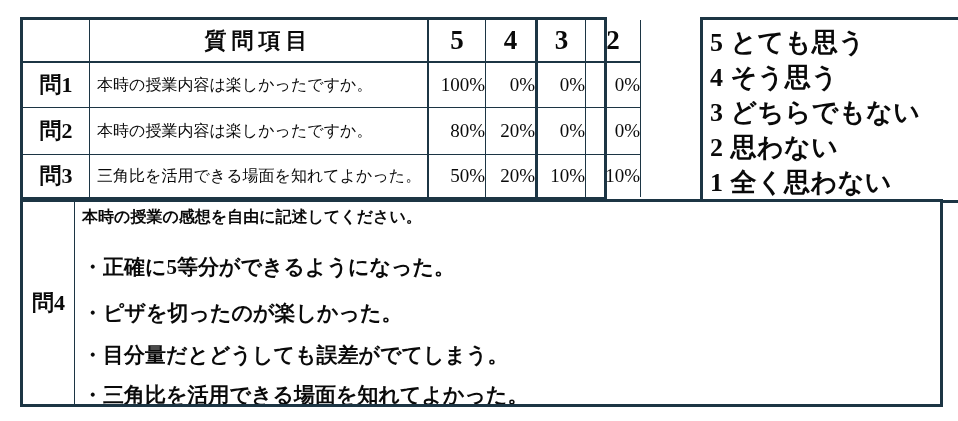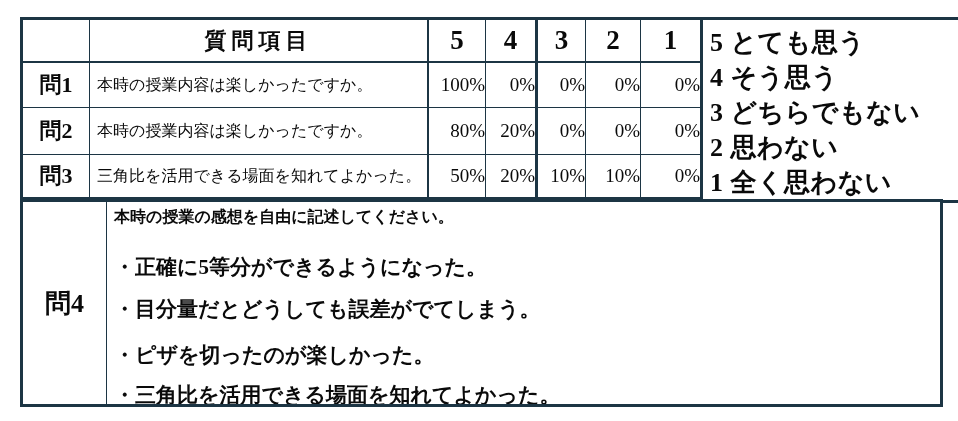--- a/index.html
+++ b/index.html
@@ -4,21 +4,21 @@
 <style>
   :root{ --bc:#1c3544; }
   html,body{margin:0;padding:0}
   body{
     width:958px;height:421px;background:#ffffff;position:relative;overflow:hidden;
     font-family:"Liberation Serif","DejaVu Serif",serif;color:#0a0a0a;
   }
   .box{position:absolute;box-sizing:border-box;border:3px solid var(--bc);background:#fff}
 
   
-  #grid{left:20px;top:17px;width:683px;height:183px;
+  #grid{left:20px;top:17px;width:587px;height:183px;
     display:grid;
     grid-template-columns:67px 339px 57px 52px 48px 55px 1fr;
     grid-template-rows:43px 45px 47px 1fr;}
   .c{display:flex;align-items:center;overflow:hidden;box-sizing:border-box}
   .ctr{justify-content:center}
   .rgt{justify-content:flex-end;padding-right:0}
   .br {border-right:1.5px solid var(--bc)}
   .br2{border-right:2px solid var(--bc)}
   .br3{border-right:3px solid var(--bc)}
   .bb {border-bottom:1.5px solid var(--bc)}
@@ -28,22 +28,22 @@
   .rowlab{font-size:22px;font-weight:bold}
   .q{font-size:16px;padding-left:7px;white-space:nowrap}
   .pct{font-size:19px}
 
   
   #legend{left:700px;top:17px;width:267px;height:186px;padding:5px 16px 0 7px}
   .lg{font-size:26px;font-weight:bold;line-height:35px;white-space:nowrap;letter-spacing:0.5px}
 
   
   #free{left:20px;top:199px;width:923px;height:208px;display:flex}
-  .flab{width:84px;border-right:1.5px solid var(--bc);display:flex;align-items:center;justify-content:center;
-        font-size:26px;font-weight:bold;box-sizing:border-box}
+  .flab{width:52px;border-right:1.5px solid var(--bc);display:flex;align-items:center;justify-content:center;
+        font-size:22px;font-weight:bold;box-sizing:border-box}
   .fcontent{flex:1;padding-left:7px;display:flex;flex-direction:column;overflow:hidden}
   .prompt{font-size:16px;font-weight:600;margin-top:5px;white-space:nowrap}
   .cm{font-size:21px;font-weight:600;line-height:28px;white-space:nowrap}
   .cm1{margin-top:25px}.cm2{margin-top:18px}.cm3{margin-top:14px}.cm4{margin-top:12px}
 </style>
 </head>
 <body style="color: rgb(10, 10, 10); background: rgb(255, 255, 255);">
 
 <div class="box" id="grid">
 
@@ -86,17 +86,17 @@
   <div class="lg">3 どちらでもない</div>
   <div class="lg">2 思わない</div>
   <div class="lg">1 全く思わない</div>
 </div>
 
 <div class="box" id="free">
   <div class="flab">問4</div>
   <div class="fcontent">
     <div class="prompt">本時の授業の感想を自由に記述してください。</div>
     <div class="cm cm1">・正確に5等分ができるようになった。</div>
+    <div class="cm cm2">・ピザを切ったのが楽しかった。</div>
     <div class="cm cm3">・目分量だとどうしても誤差がでてしまう。</div>
-    <div class="cm cm2">・ピザを切ったのが楽しかった。</div>
     <div class="cm cm4">・三角比を活用できる場面を知れてよかった。</div>
   </div>
 </div>
 
 </body></html>

